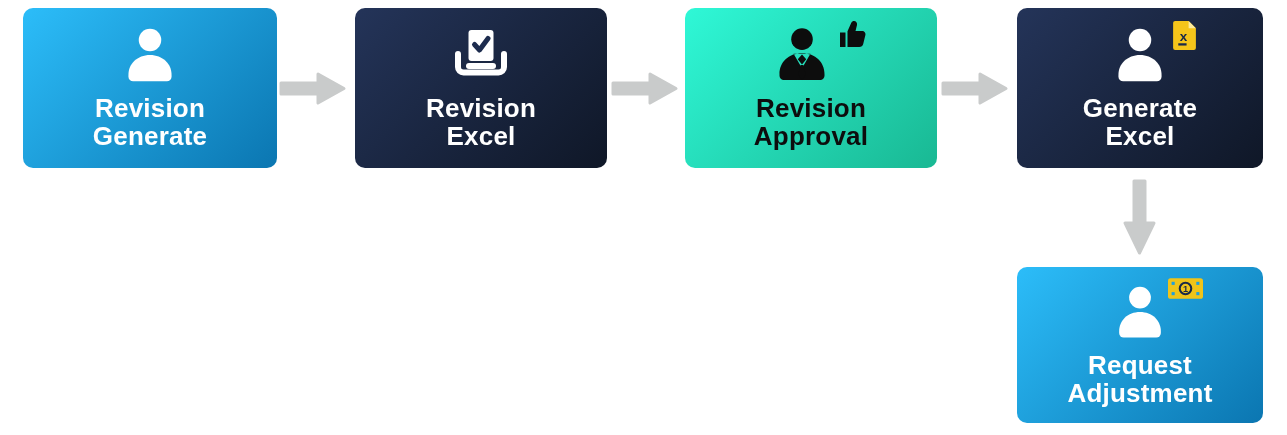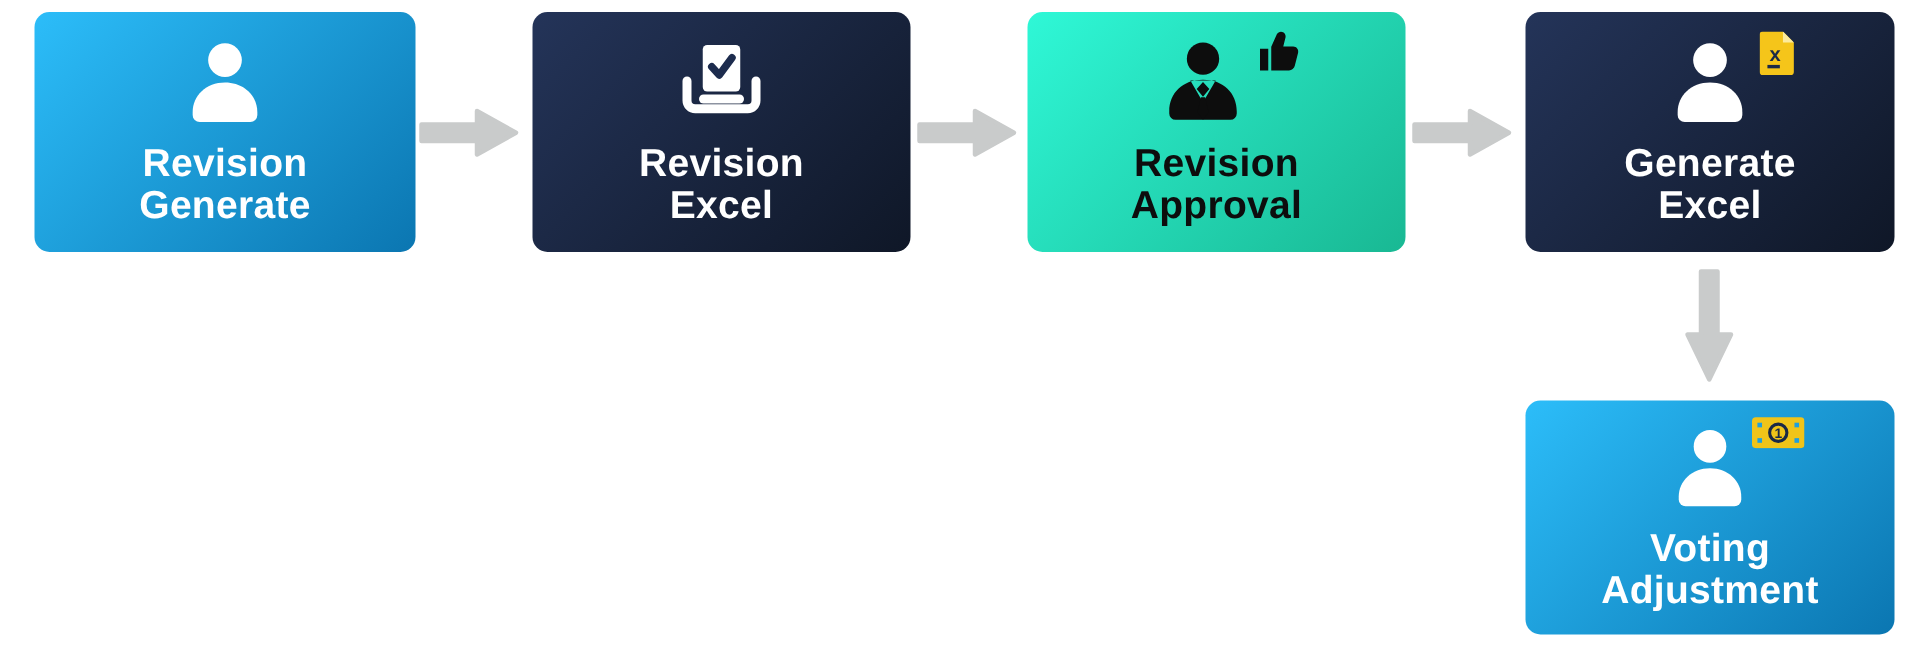--- a/index.html
+++ b/index.html
@@ -136,18 +136,18 @@
           <rect x="3.5" y="3.5" width="3" height="3" fill="#1f9fde"></rect>
           <rect x="27.5" y="3.5" width="3" height="3" fill="#1f9fde"></rect>
           <rect x="3.5" y="13.5" width="3" height="3" fill="#1f9fde"></rect>
           <rect x="27.5" y="13.5" width="3" height="3" fill="#1f9fde"></rect>
           <circle cx="17" cy="10" r="5.6" fill="none" stroke="#1a2947" stroke-width="2"></circle>
           <text x="17" y="13.4" text-anchor="middle" font-family="Liberation Sans, sans-serif" font-weight="bold" font-size="9" fill="#1a2947">1</text>
         </svg>
       </span>
     </div>
     <div class="step-label label--white">
-      <span>Voting</span>
+      <span>Request</span>
       <span>Adjustment</span>
     </div>
   </div>
 
 </div>
 
 </body></html>

